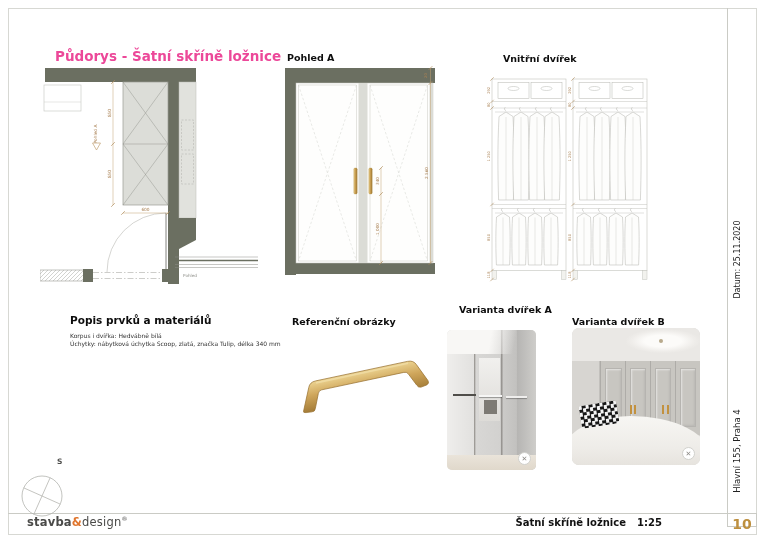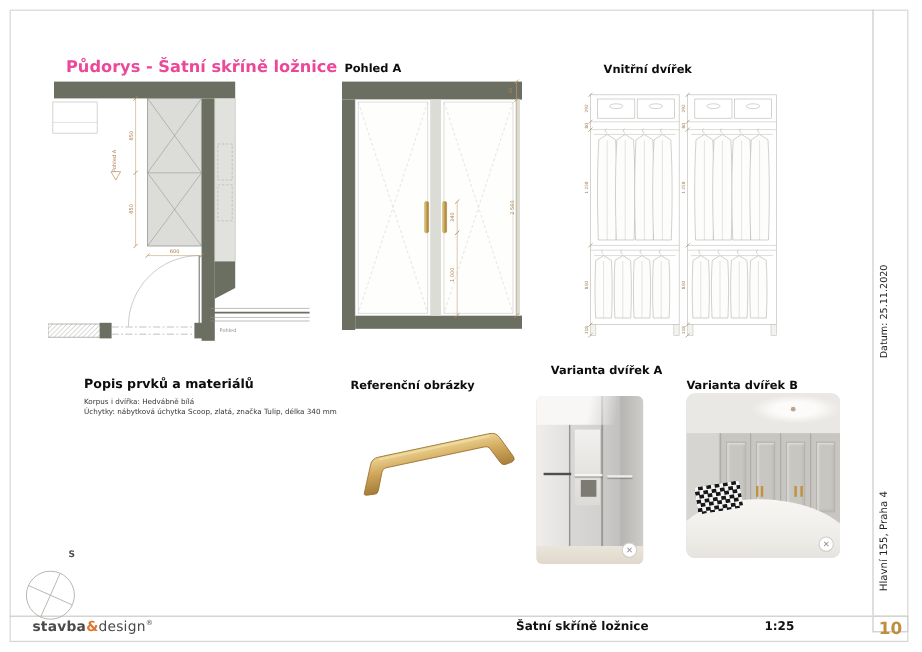--- a/index.html
+++ b/index.html
@@ -7,21 +7,21 @@
   body { font-family:"DejaVu Sans","Liberation Sans",sans-serif; }
   .sheet { position:relative; width:768px; height:543px; background:#fff; overflow:hidden; }
   .abs { position:absolute; }
 
   
   .sheet-border { left:8px; top:8px; width:749px; height:527px; border:1px solid #d7d8d3; }
   .right-divider { left:727px; top:8px; width:0; height:505px; border-left:1px solid #cacbc5; }
   .bottom-line { left:8px; top:513px; width:749px; height:0; border-top:1px solid #cacbc5; }
   .tb-num { left:727px; top:513px; width:30px; height:14px; line-height:21px; text-align:center;
             font-size:14px; font-weight:bold; color:#bd8f3e; border:1px solid #cacbc5; background:#fff; }
-  .tb-title { left:430px; top:517px; width:196px; font-weight:bold; font-size:10px; color:#111; }
+  .tb-title { left:430px; top:517px; width:196px; text-align:right; font-weight:bold; font-size:10px; color:#111; }
   .tb-scale { left:637px; top:517px; font-weight:bold; font-size:10px; color:#111;text-align:right; }
   .logo { left:27px; top:515px; font-size:11.5px; color:#4a4a48; letter-spacing:0.2px; }
   .lg-b { font-weight:bold; }
   .lg-a { font-weight:bold; color:#e0762e; }
   .lg-r { font-size:6px; vertical-align:super; }
   .side-date { left:667px; top:255px; width:140px; text-align:center; transform:rotate(-90deg); font-size:8px; color:#222; }
   .side-addr { left:667px; top:446px; width:140px; text-align:center; transform:rotate(-90deg); font-size:8.5px; color:#222; }
   .north-s { left:57px; top:457px; font-size:7.5px; font-weight:bold; color:#4c4c4a; }
 
   

